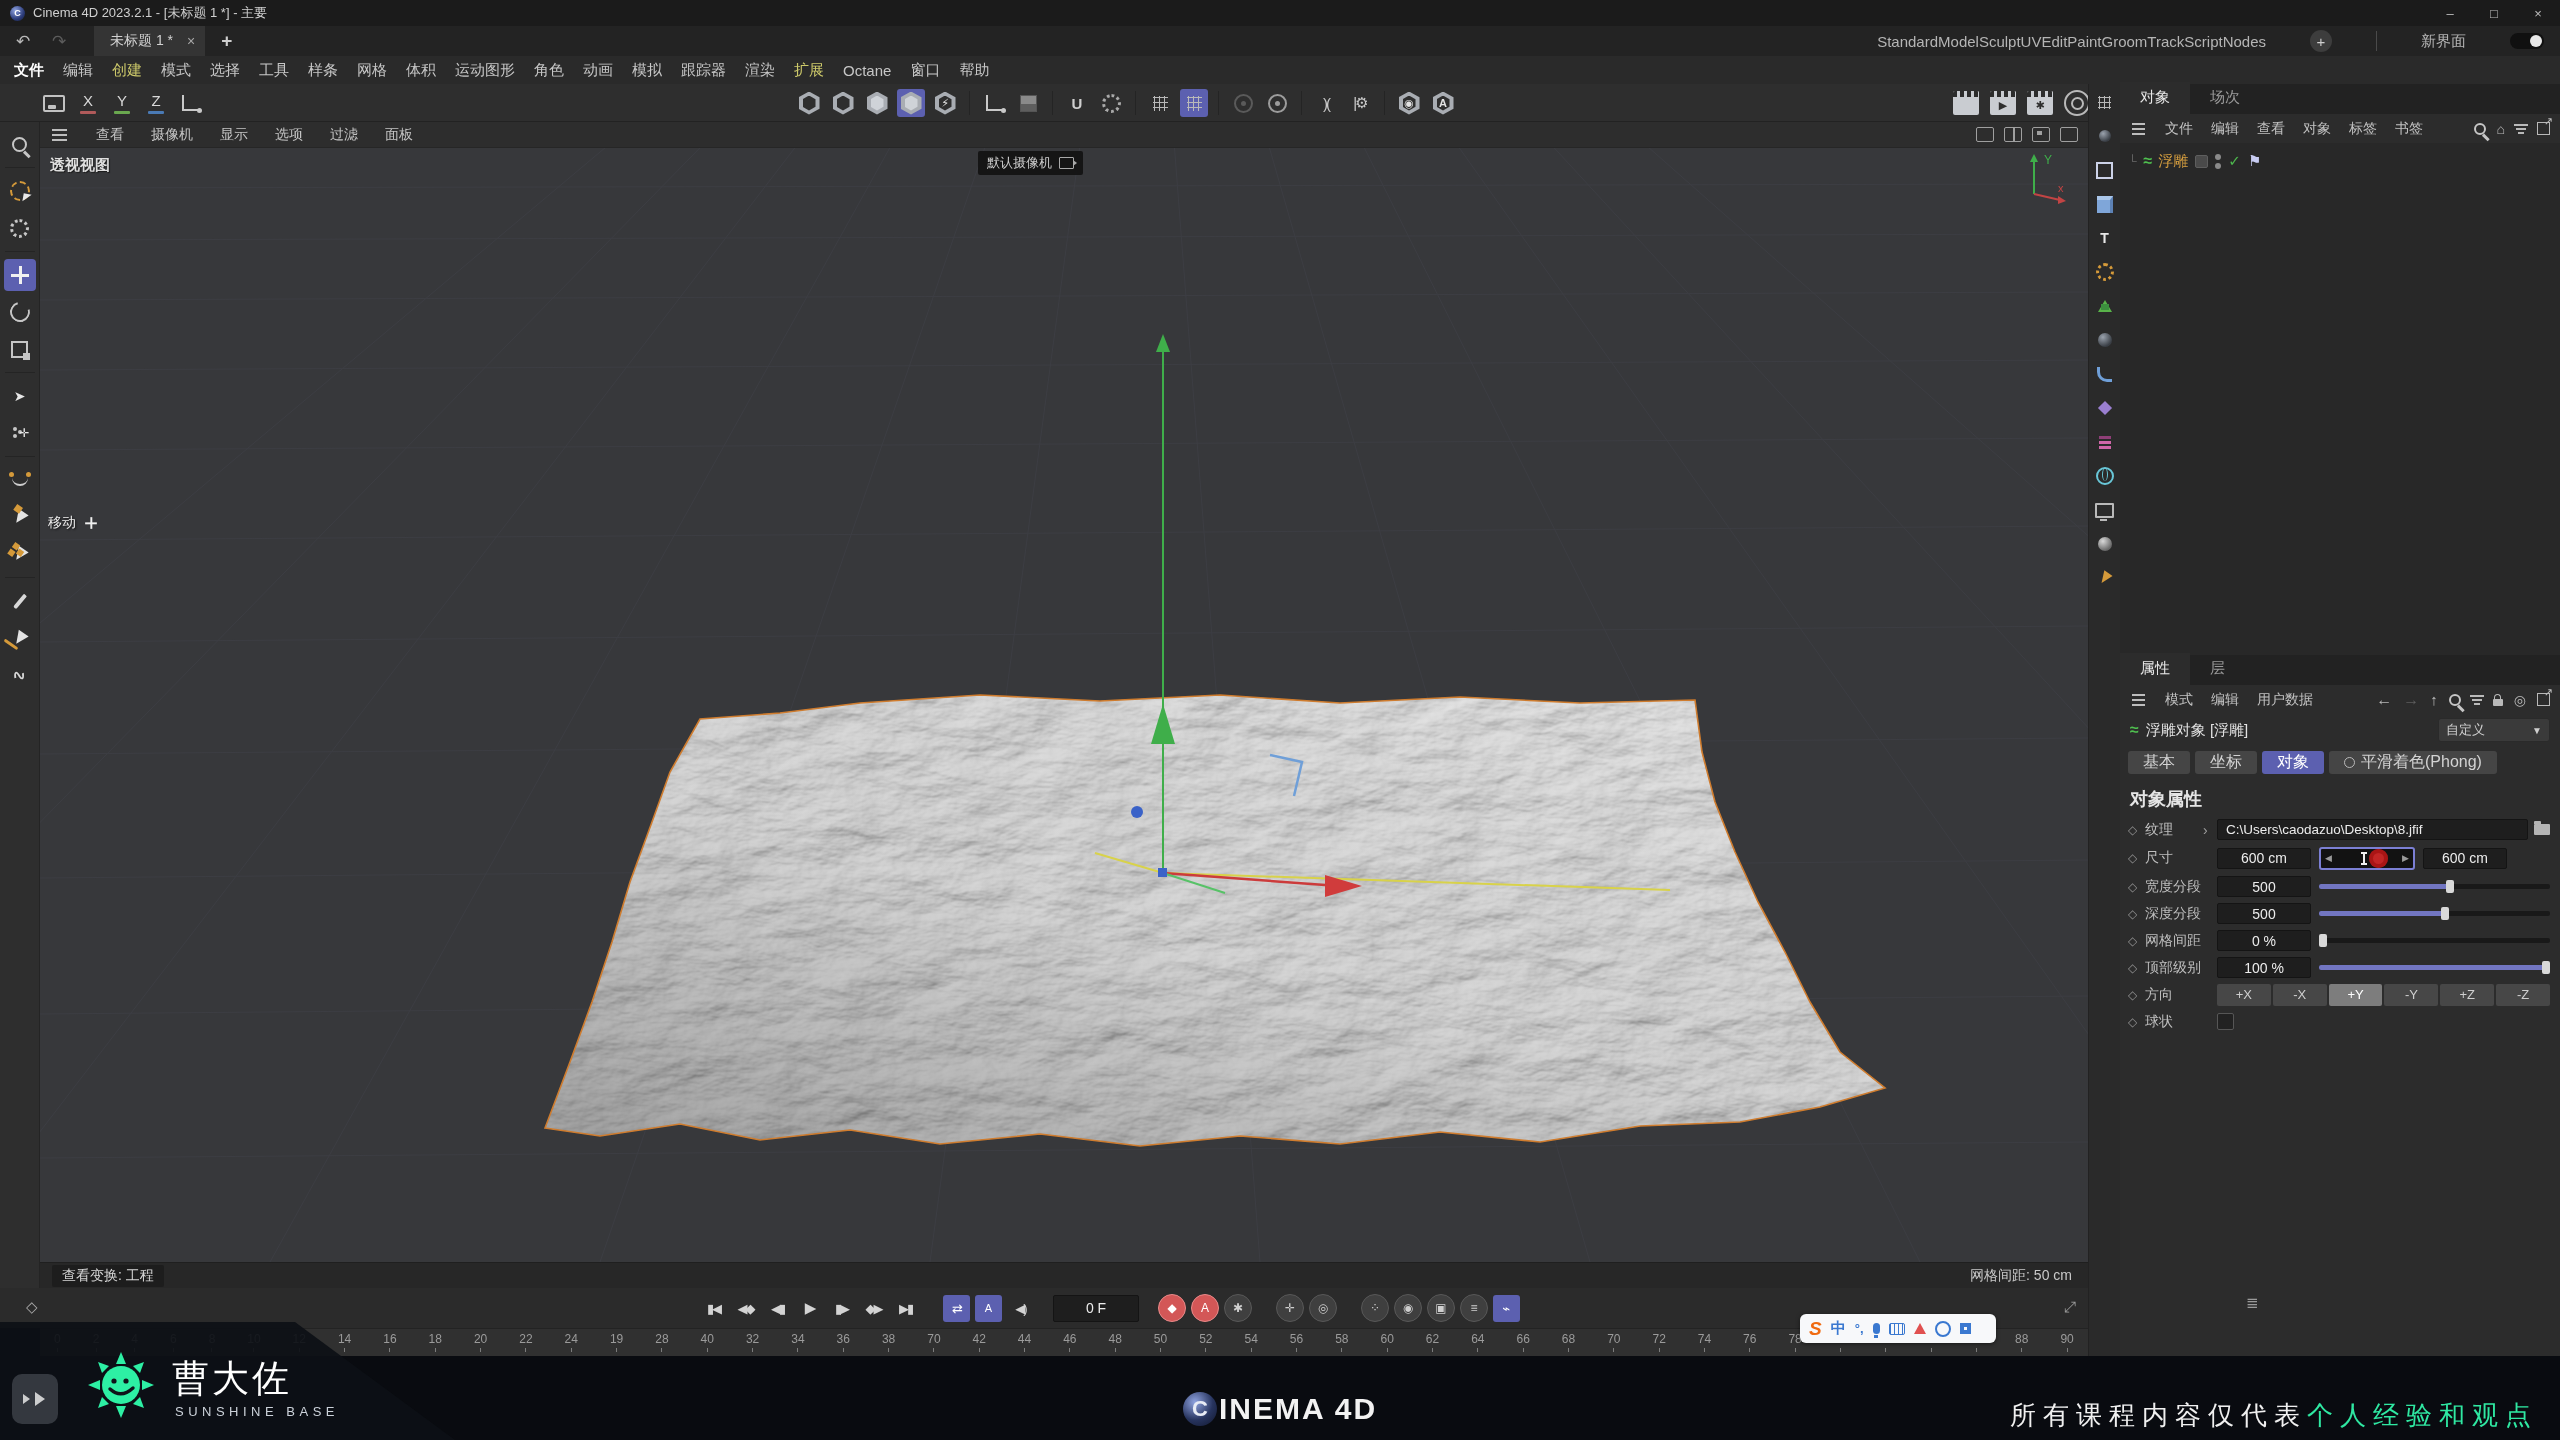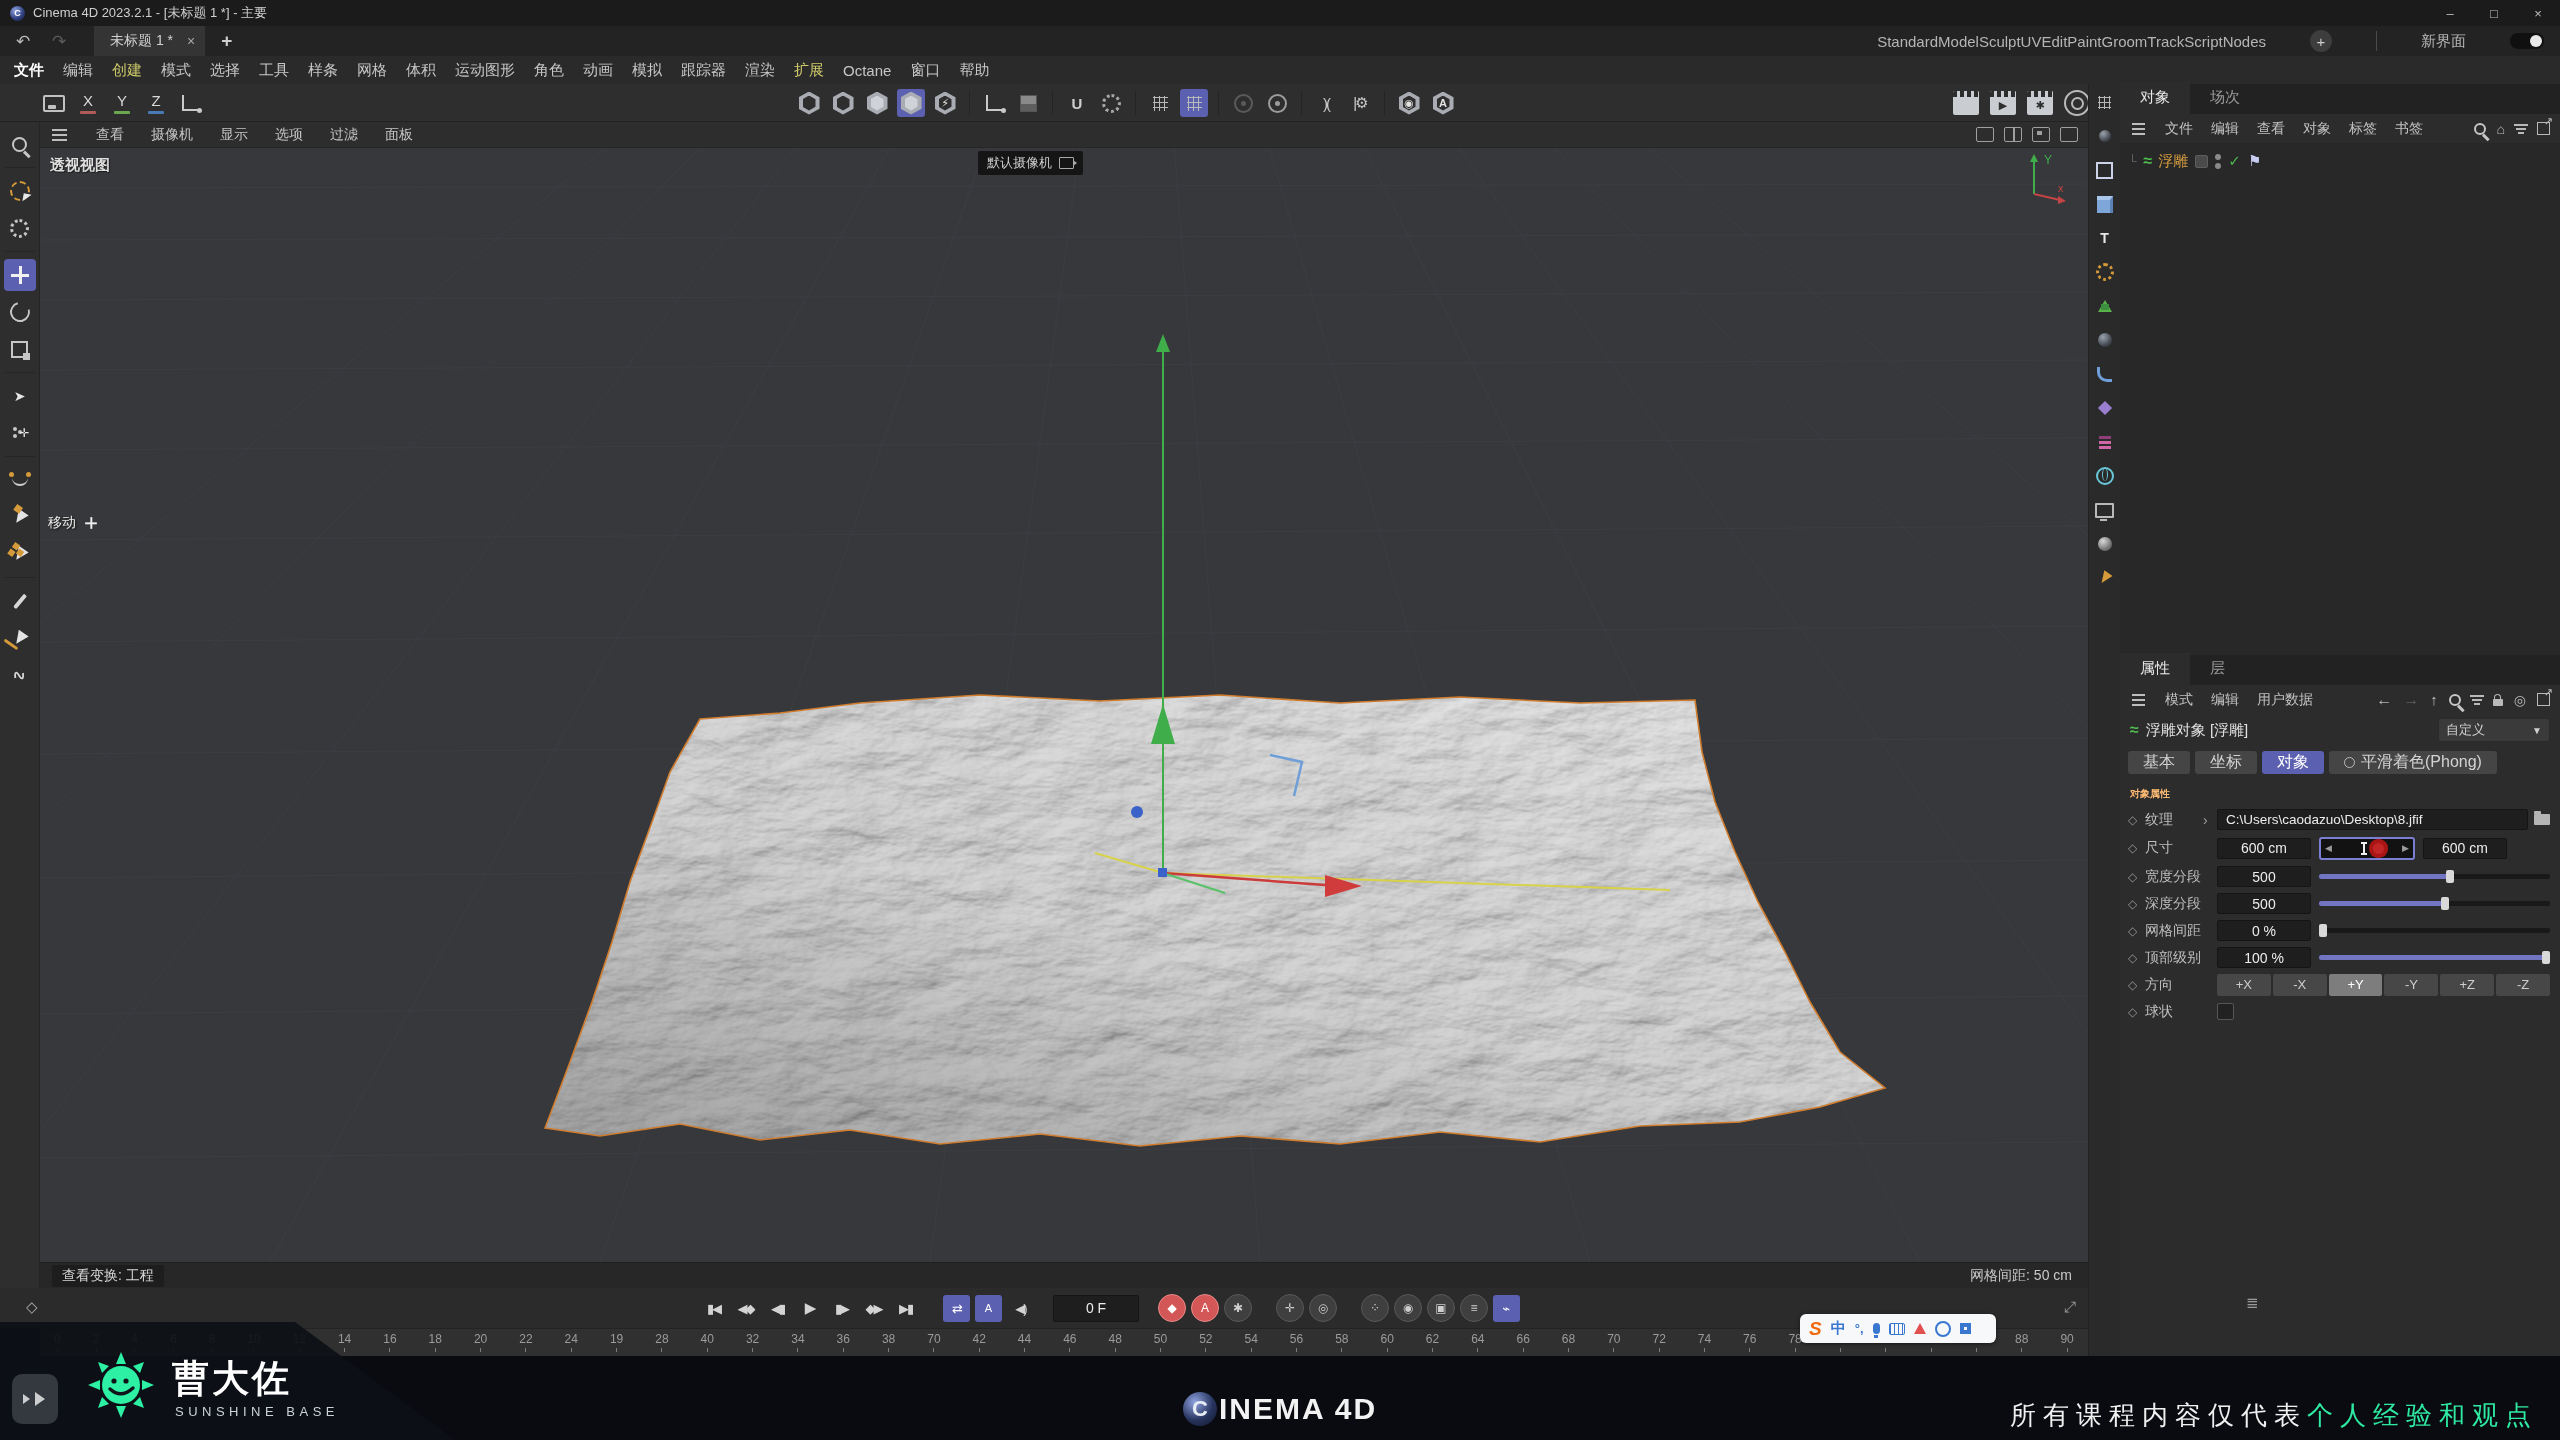--- a/index.html
+++ b/index.html
@@ -169,21 +169,21 @@
   .dots2 i{width:6px;height:6px;border-radius:50%;background:#8a8a8a;}
   .check-g{color:#4db84d;font-size:15px;font-weight:bold;}
   .flag-t{color:#c8ccf2;font-size:15px;}
   .am-title{height:32px;display:flex;align-items:center;gap:8px;padding:0 10px;font-size:15px;color:#e2e2e2;}
   .preset{margin-left:auto;width:96px;height:22px;background:#3a3a3a;border:1px solid #2a2a2a;border-radius:3px;display:flex;align-items:center;
           justify-content:space-between;padding:0 7px;font-size:13px;color:#cfcfcf;}
   .sectabs{height:32px;display:flex;align-items:center;gap:5px;padding:0 8px;}
   .sectab{height:23px;padding:0 15px;background:#454545;border-radius:3px;display:flex;align-items:center;font-size:16px;color:#d3d3d3;gap:6px;}
   .sectab:nth-child(3){background:#5c60b0;color:#ffffff;}
   .sectab:nth-child(4)::before{content:"";width:9px;height:9px;border-radius:50%;border:1.5px solid #b9b9b9;}
-  .am-heading{font-size:10px;font-weight:bold;color:#fdba74;padding:9px 0 5px 10px;}
+  .am-heading{font-size:18px;font-weight:bold;color:#e5e5e5;padding:9px 0 5px 10px;}
   .arow{display:flex;align-items:center;height:27px;padding-left:8px;}
   .dia{width:17px;color:#8f8f8f;font-size:12px;}
   .alab{width:72px;font-size:14px;color:#bfbfbf;white-space:nowrap;}
   .achev{width:14px;color:#9f9f9f;font-size:14px;}
   .val{height:21px;background:#1e1e1e;border:1px solid #141414;border-radius:2px;color:#ececec;font-size:14px;
        display:flex;align-items:center;justify-content:center;box-sizing:border-box;}
   .pathval{flex:1;justify-content:flex-start;padding-left:8px;margin-left:0;margin-right:6px;font-size:13.5px;}
   .i-folder{width:16px;height:11px;background:#b5b5b5;border-radius:1px;position:relative;margin-right:10px;}
   .i-folder::before{content:"";position:absolute;left:0;top:-3px;width:7px;height:3px;background:#b5b5b5;border-radius:1px 1px 0 0;}
   .sizebox{width:94px;margin-right:8px;}
@@ -231,21 +231,21 @@
   .c4d-brand{position:absolute;left:0;top:1392px;width:2560px;display:flex;justify-content:center;align-items:center;gap:2px;}
   .brand-ball{width:34px;height:34px;border-radius:50%;background:radial-gradient(circle at 35% 30%,#8fa3e0,#27345e 55%,#10162b);
               display:flex;align-items:center;justify-content:center;color:#e8ecf5;font-size:22px;font-weight:bold;}
   .brand-text{font-size:30px;font-weight:bold;color:#f2f2f2;letter-spacing:2px;}
   .disclaimer{position:absolute;right:22px;top:1398px;font-size:26px;letter-spacing:7px;color:#f0f0f0;}
   .disclaimer em{color:#2fe8a2;}
 
   .logo-overlay{position:absolute;left:0;top:1322px;width:460px;height:118px;background:rgba(13,16,22,.93);
                 clip-path:polygon(0 0,295px 0,455px 118px,0 118px);z-index:6;}
   .sun-wrap{position:absolute;left:88px;top:30px;}
-  .logo-cn{position:absolute;left:172px;top:32px;font-size:37px;font-weight:bold;color:#ffffff;letter-spacing:3px;}
+  .logo-cn{position:absolute;left:172px;top:32px;font-size:37px;font-weight:normal;color:#ffffff;letter-spacing:3px;}
   .logo-en{position:absolute;left:175px;top:82px;font-size:13px;letter-spacing:4.5px;color:#ccd2da;}
   .recorder{position:absolute;left:12px;top:1374px;width:46px;height:50px;border-radius:10px;background:rgba(130,134,144,.35);z-index:7;
             display:flex;align-items:center;justify-content:center;gap:2px;}
   .rec-tri{width:0;height:0;border-left:10px solid #e8e8e8;border-top:7px solid transparent;border-bottom:7px solid transparent;opacity:.85;}
   .rec-tri.small{border-left-width:7px;border-top-width:5px;border-bottom-width:5px;transform:translateX(-3px);}
 
   
   .ime{position:absolute;left:1800px;top:1314px;width:196px;height:29px;background:#f7f8fa;border-radius:6px;z-index:8;
        display:flex;align-items:center;gap:9px;padding:0 9px;box-sizing:border-box;box-shadow:0 1px 4px rgba(0,0,0,.5);}
   .ime-s{color:#f06a10;font-weight:bold;font-size:19px;font-style:italic;}

